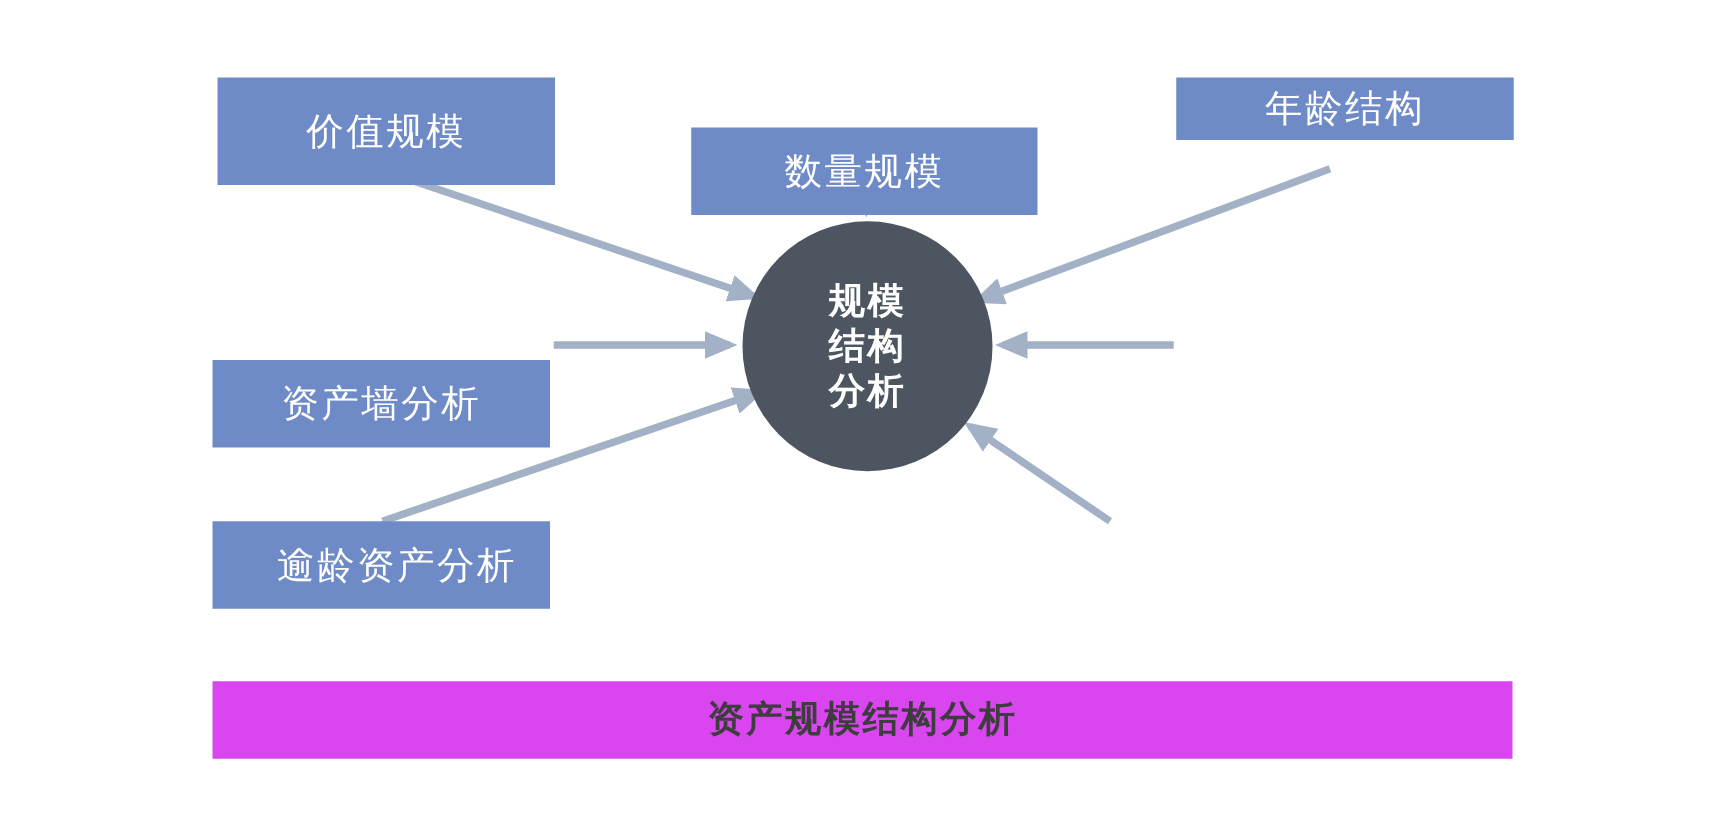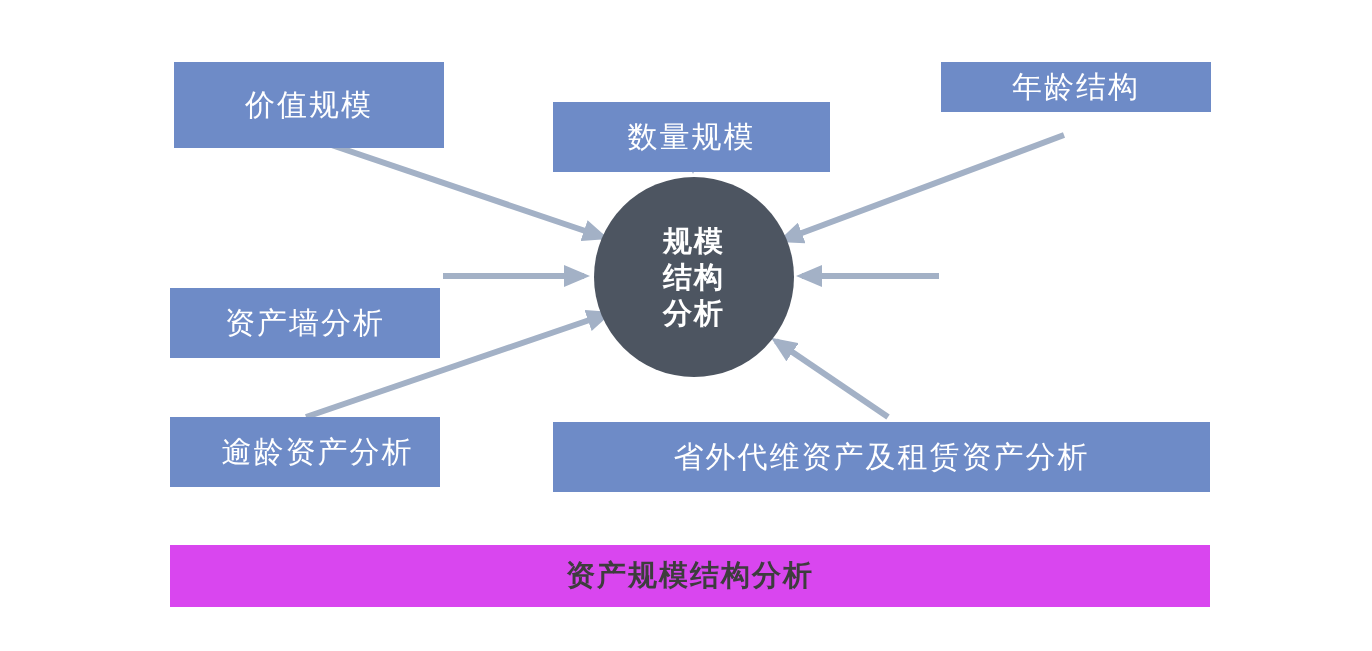--- a/index.html
+++ b/index.html
@@ -95,21 +95,20 @@
     <line x1="939" y1="276" x2="802" y2="276" stroke="#a3b1c6" stroke-width="6" marker-end="url(#ah)"></line>
     <line x1="306" y1="417" x2="607" y2="314" stroke="#a3b1c6" stroke-width="6" marker-end="url(#ah)"></line>
     <line x1="888" y1="417" x2="776" y2="341" stroke="#a3b1c6" stroke-width="6" marker-end="url(#ah)"></line>
   </svg>
 
   <div class="box" id="box-0">价值规模</div>
   <div class="box" id="box-1">数量规模</div>
   <div class="box" id="box-2">年龄结构</div>
   <div class="box" id="box-3">资产墙分析</div>
   <div class="box" id="box-5">逾龄资产分析</div>
-  <div class="box" id="box-6">省外代维资产及租赁资产分析</div>
 
   <div class="circle">
     <span>规模</span>
     <span>结构</span>
     <span>分析</span>
   </div>
 
   <div class="footer">资产规模结构分析</div>
 
 </div>

